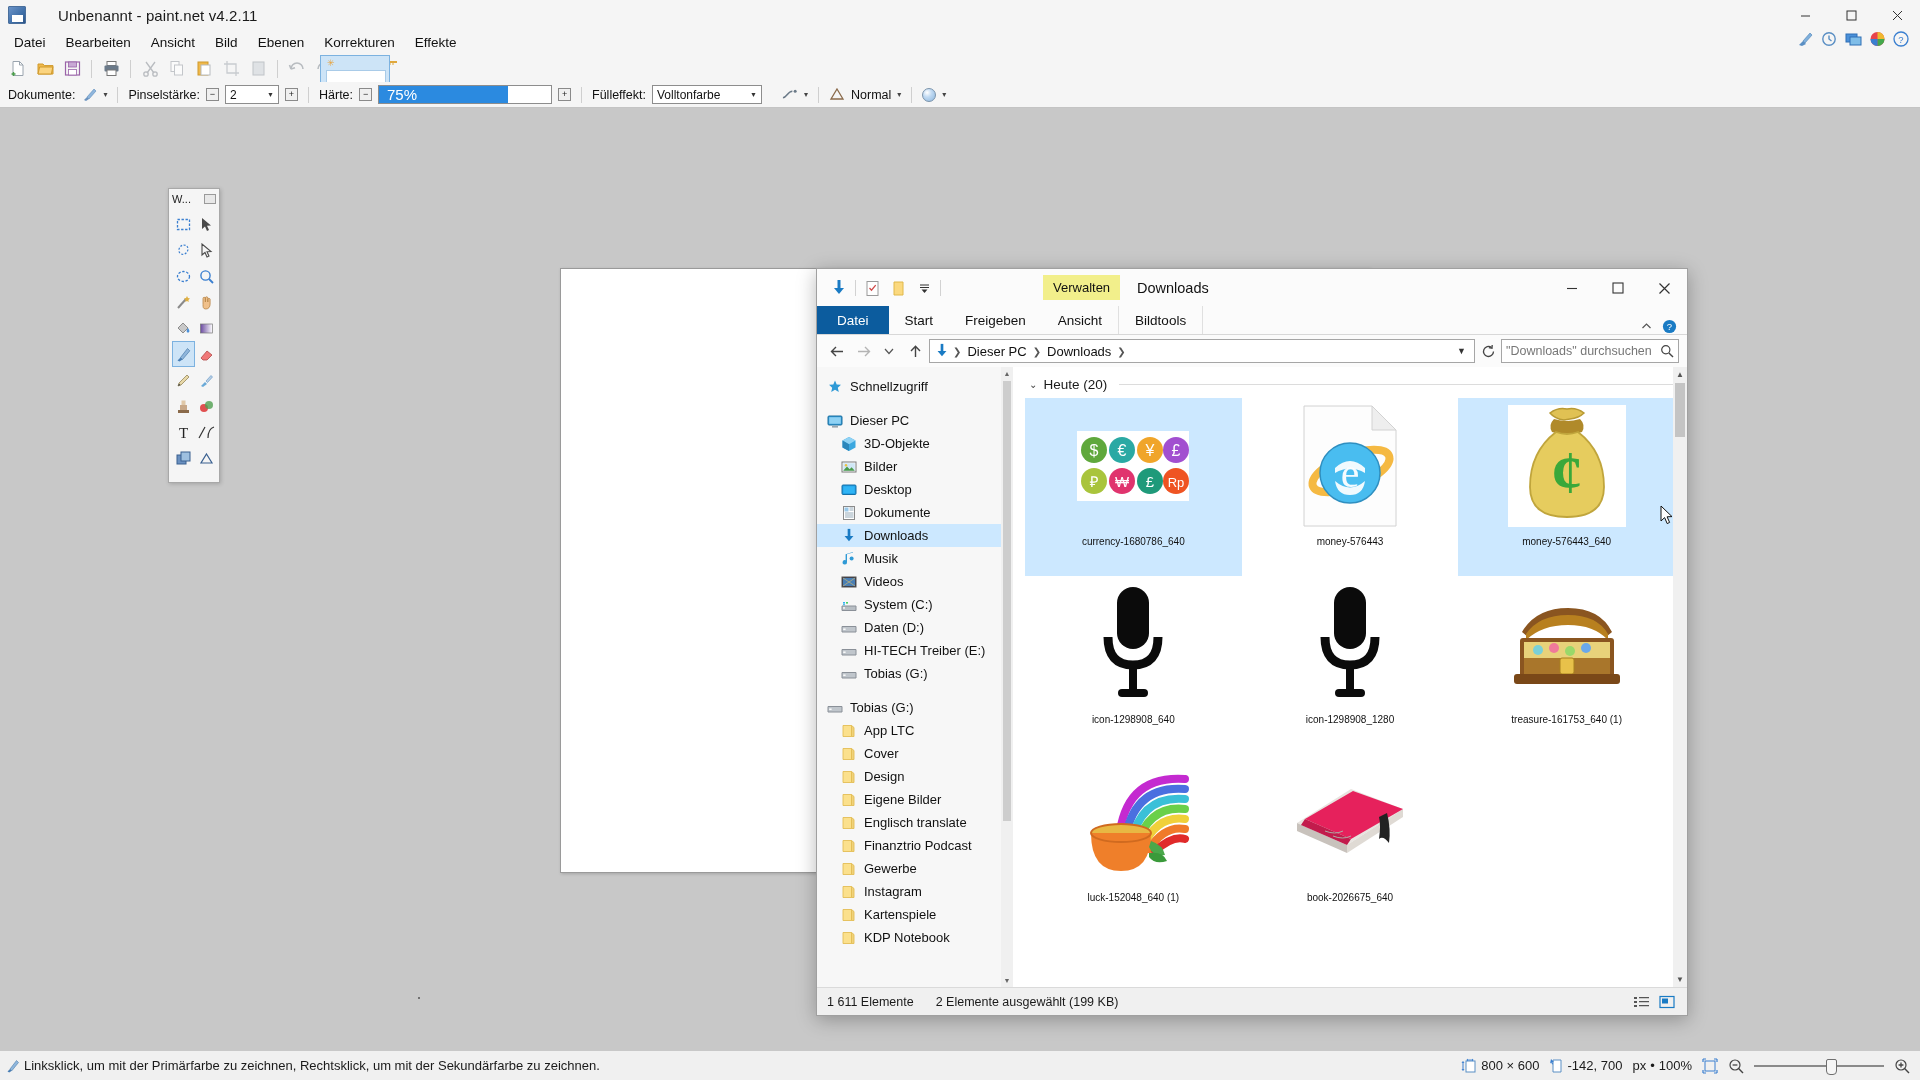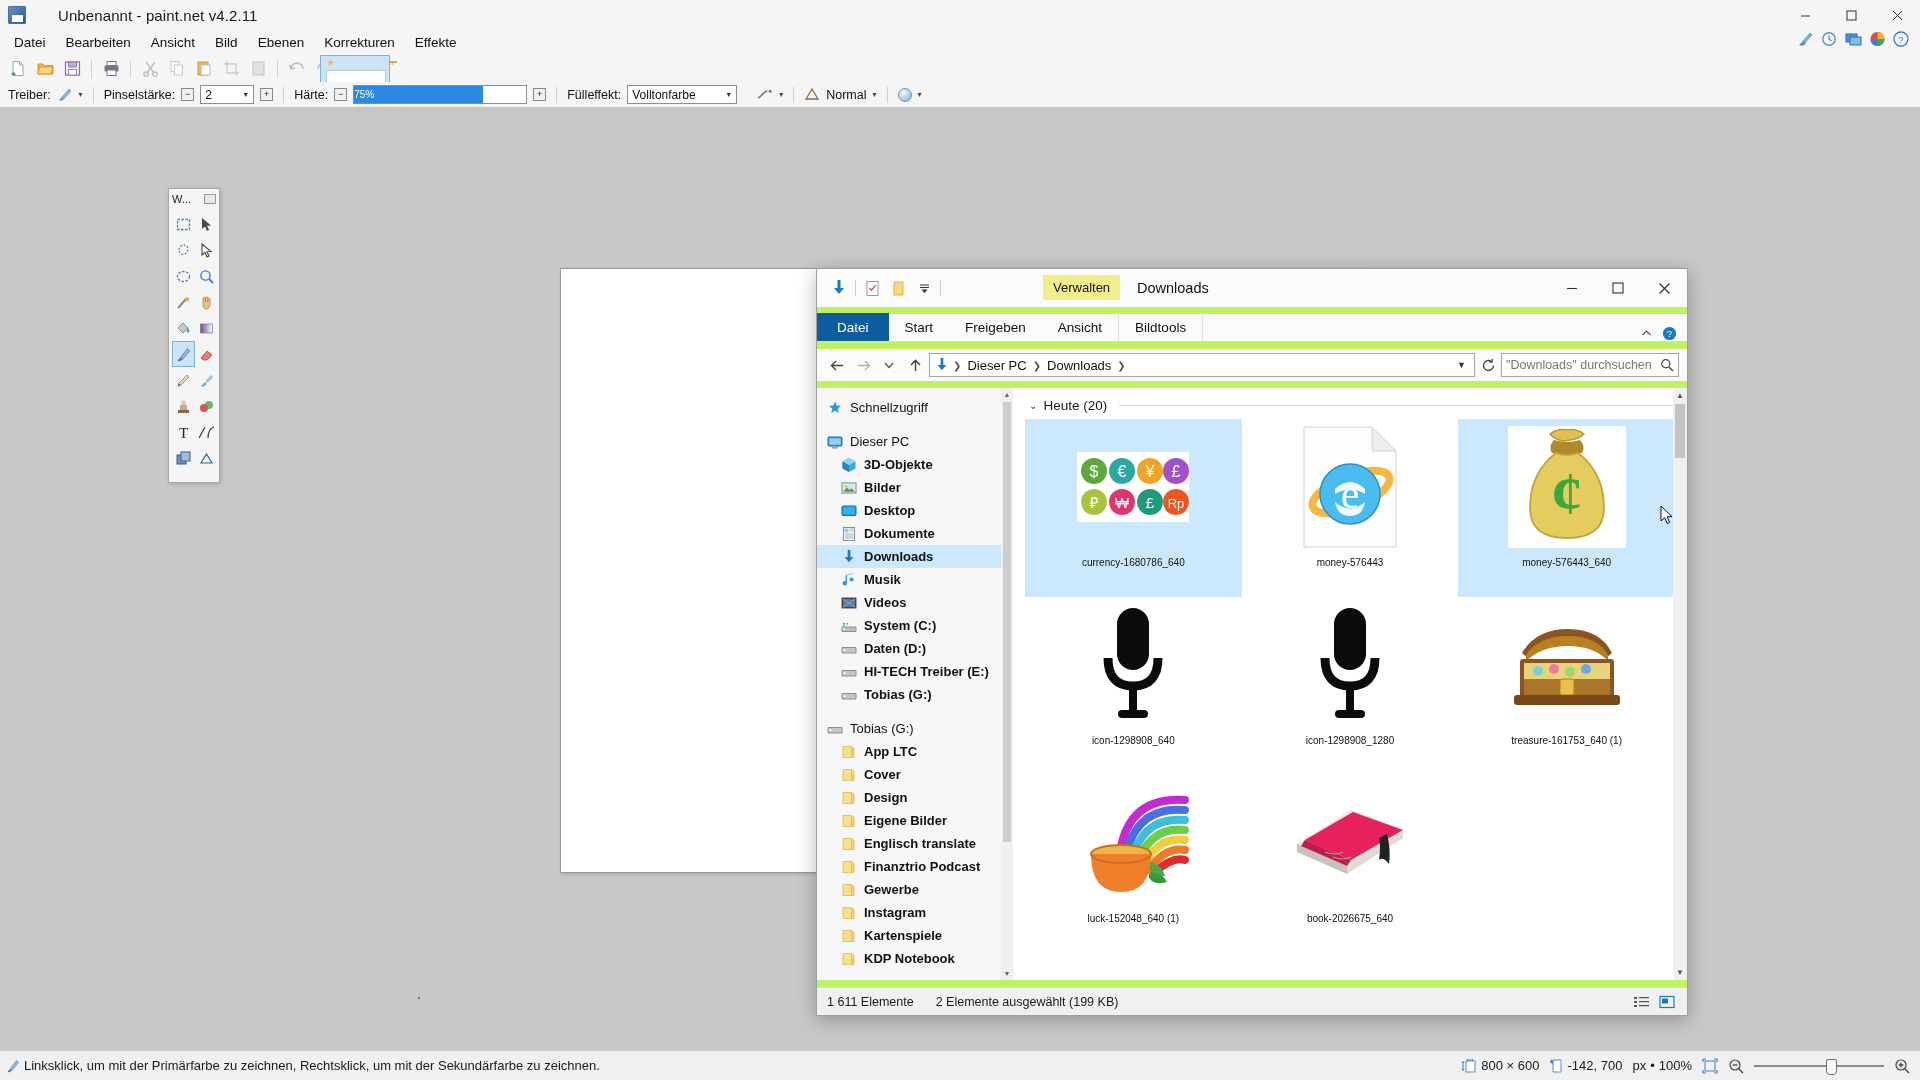--- a/index.html
+++ b/index.html
@@ -103,21 +103,21 @@
     display: flex; align-items: center; padding: 0 2px 0 4px;
     font-size: 12px; color: #111;
   }
   .combo .cv { flex: 1; }
   .combo .carrow { font-size: 7px; color: #333; padding-left: 6px; padding-right:2px;}
   .slider-track {
     height: 19px; border: 1px solid #8d8d8d; background: #fff; position: relative;
     display:flex; align-items:center;
   }
   .slider-fill { position:absolute; left:0; top:0; bottom:0; background:#2b8ae0; }
-  .slider-val { position:relative; z-index:2; font-size:10px; color:#fff; padding-left:0; }
+  .slider-val { position:relative; z-index:2; font-size:15px; color:#fff; padding-left:8px; }
   .palette-sw {
     width: 14px; height: 14px; border-radius: 50%;
     background: radial-gradient(circle at 35% 30%, #ffffff 0%, #bfd9f2 40%, #8fb8de 100%);
     border: 1px solid #7a93ab;
   }
 
   
   .pn-canvasarea {
     position: absolute; left: 0; top: 108px; width: 1920px; height: 942px;
     background: #c8c8c8;
@@ -166,21 +166,20 @@
   }
 
   
   #explorer {
     position: absolute; left: 816px; top: 268px; width: 872px; height: 748px;
     background: #bef264;
     border: 1px solid #a0a0a0;
     box-shadow: 0 4px 18px rgba(0,0,0,.28);
     display: flex; flex-direction: column;
     overflow: hidden;
-    gap: 7px;
   }
   .ex-title {
     height: 38px; background: #fbfbfb; display: flex; align-items: center; position: relative;
   }
   .ex-qat { display: flex; align-items: center; gap: 6px; padding-left: 12px; }
   .ex-qat .sep { width: 1px; height: 16px; background: #d2d2d2; }
   .ex-qat-ico { width: 20px; height: 20px; display:flex;align-items:center;justify-content:center;}
   .ex-verwalten {
     position:absolute; left: 226px; top: 6px;
     background: #f2ef8b; padding: 5px 10px; font-size: 13px; color: #111;
@@ -228,21 +227,21 @@
   .ex-sidebar {
     width: 196px; background: #f7f7f7; position: relative;
     overflow: hidden; border-right: 0px;
   }
   .ex-sb-scroll { position:absolute; inset: 0 12px 0 0; overflow: hidden; padding-top: 8px;}
   .sb-item {
     height: 23px; display:flex; align-items:center; gap: 7px;
     font-size: 13px; color: #111; padding-left: 10px; white-space: nowrap;
   }
   .sb-item.sel { background: #cce8ff; }
-  .sb-item.indent1 { padding-left: 24px; font-weight: bold; }
+  .sb-item.indent1 { padding-left: 24px; }
   .sb-ico { width: 16px; height: 16px; display:flex;align-items:center;justify-content:center;flex:0 0 16px;}
   .sb-gap { height: 11px; }
   .sb-scrollbar {
     position:absolute; right:0; top:0; bottom:0; width: 12px; background:#f0f0f0;
   }
   .sb-scrollbar .arrow { height: 13px; display:flex;align-items:center;justify-content:center;font-size:7px;color:#666;}
   .sb-scrollbar .thumb { position:absolute; left:2px; right:2px; top: 14px; height: 440px; background:#cdcdcd; }
 
   .ex-content {
     flex: 1; background: #fff; position: relative; overflow: hidden;
@@ -442,21 +441,21 @@
     </div>
     <div class="pn-tbr">
       <svg width="16" height="16" viewBox="0 0 16 16">
           <circle cx="8" cy="8" r="7" fill="none" stroke="#3a7fd0" stroke-width="1.3"></circle>
           <text x="8" y="11.6" font-size="9.5" text-anchor="middle" fill="#3a7fd0" font-family="Liberation Sans">?</text>
         </svg>
     </div>
   </div>
 
   <div class="pn-options">
-    <span class="opt-label">Treiber:</span>
+    <span class="opt-label">Dokumente:</span>
     <span class="opt-brush-ico">
       <svg width="15" height="15" viewBox="0 0 15 15">
           <path d="M2 13 L5 10 L7 12 L4 14 Z" fill="#6b93bf"></path>
           <path d="M5 10 L12 2 L14 4 L7 12 Z" fill="#8fb6dc" stroke="#4a7fb5" stroke-width=".5"></path>
         </svg>
     </span>
     <span class="opt-chev">▾</span>
     <span class="opt-sep"></span>
     <span class="opt-label">Pinselstärke:</span>
     <span class="spinbox-minus">−</span>

